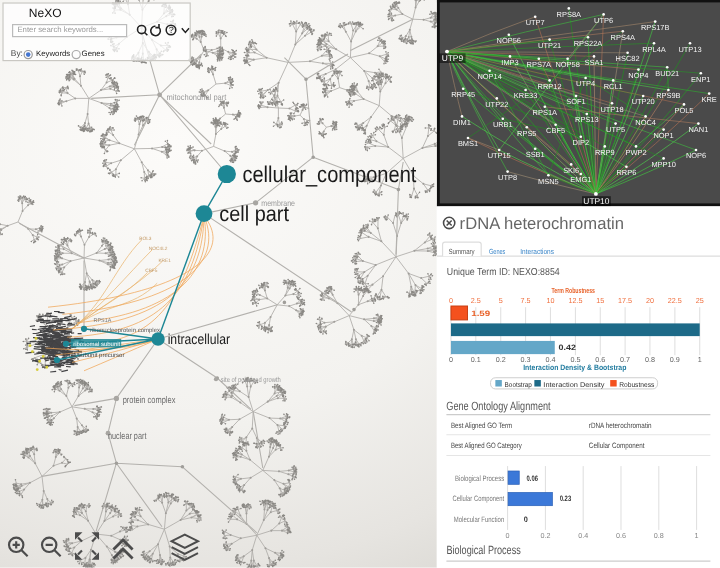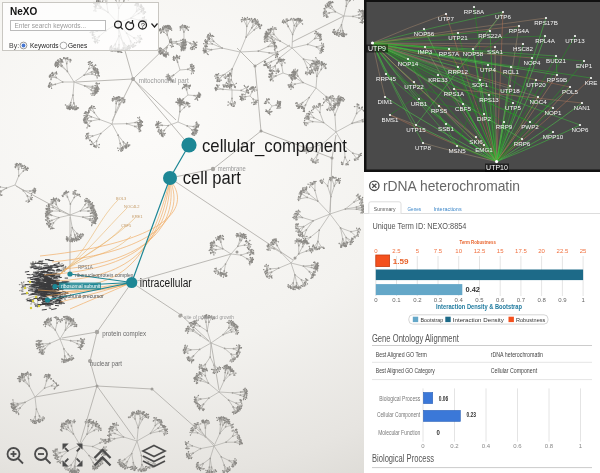--- a/index.html
+++ b/index.html
@@ -68,21 +68,21 @@
 </g>
 <g stroke="#4c4c4c" stroke-width="2.3" fill="none">
 <path d="M94.5 25l8-8 8 8M94.5 32.5l8-8 8 8"></path>
 </g>
 <g stroke="#4c4c4c" stroke-width="1.7" fill="none">
 <path d="M154 12.5l11 5.5-11 5.5-11-5.5z"></path>
 <path d="M143 23l11 5.5 11-5.5M143 28l11 5.5 11-5.5"></path>
 </g>
 </svg>
 <div style="position:absolute;left:2px;top:2px;width:157px;height:49px;background:rgba(255,255,255,0.72);border:1px solid #c9c7c2;box-sizing:border-box">
-<div style="position:absolute;left:7px;top:3px;font-size:10px;font-weight:bold;color:#111">NeXO</div>
+<div style="position:absolute;left:21px;top:3px;font-size:10px;font-weight:normal;color:#111">NeXO</div>
 <div style="position:absolute;left:6.5px;top:17px;width:96px;height:11px;border:1px solid #bbb;background:#fff;box-sizing:border-box;font-size:6.5px;color:#9a9a9a;line-height:9.5px;padding-left:4px">Enter search keywords...</div>
 <svg width="52" height="18" style="position:absolute;left:107px;top:14px">
 <g stroke="#222" stroke-width="1.3" fill="none">
 <circle cx="8" cy="7.6" r="3.4"></circle>
           <line x1="10.5" y1="10.1" x2="12.8" y2="12.4"></line>
 <path d="M19.5 4.7a4 4 0 1 0 3 1.2M22.5 3v3h-3"></path>
 <circle cx="32.5" cy="8" r="4"></circle>
 </g>
 <text x="30.7" y="10.9" font-size="7.5" fill="#222">?</text>
 <path d="M41.5 6.5l3 3.5 3-3.5" stroke="#222" stroke-width="1.2" fill="none"></path>

